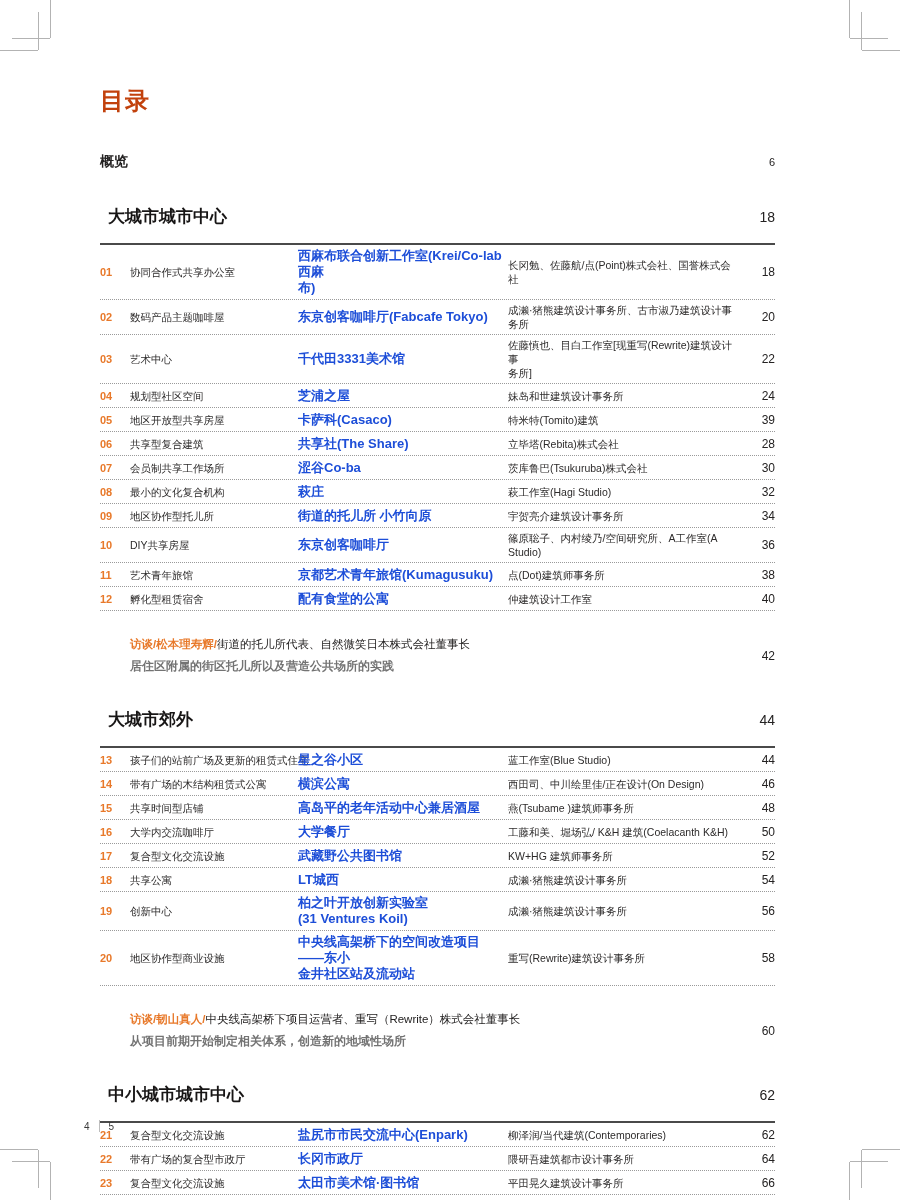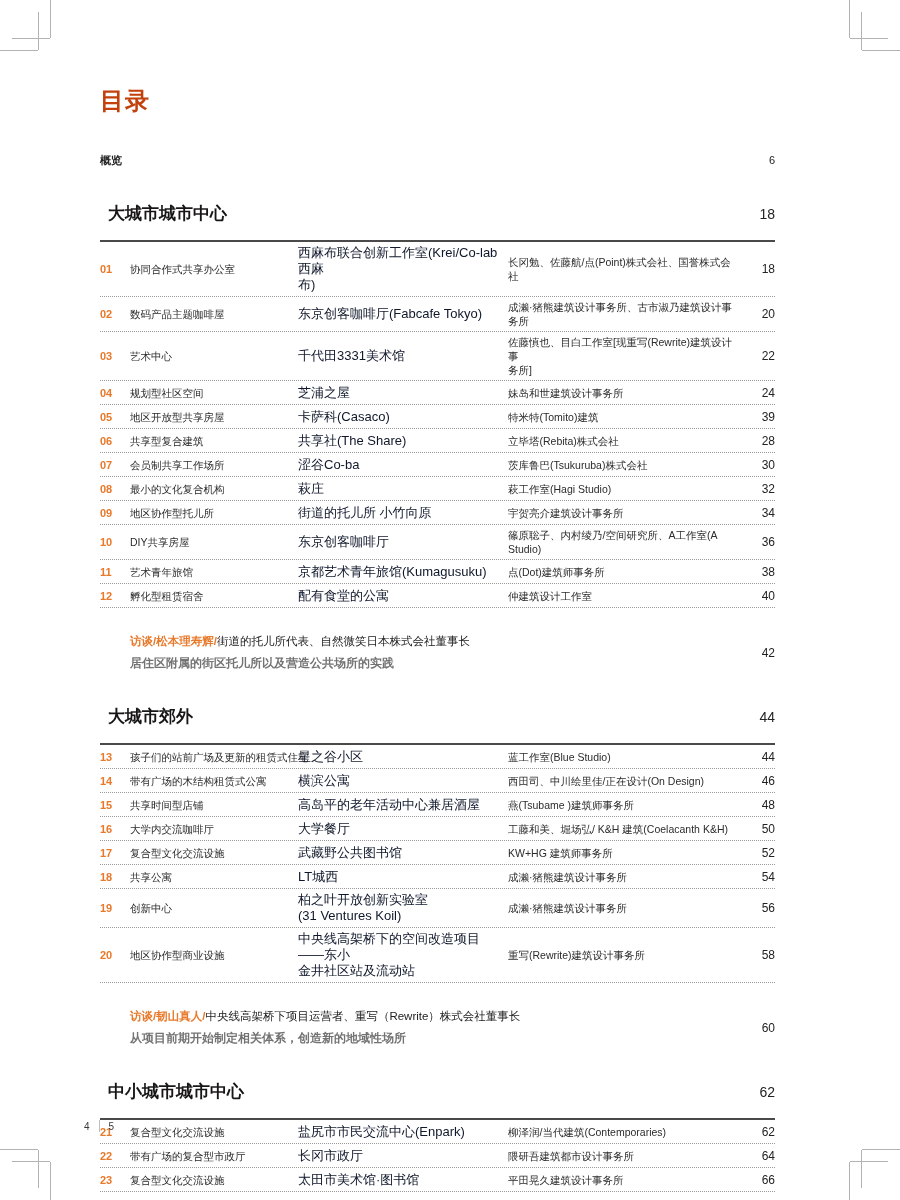--- a/index.html
+++ b/index.html
@@ -7,33 +7,33 @@
     width:900px;height:1200px;position:relative;background:#ffffff;
     font-family:"Liberation Sans","DejaVu Sans",sans-serif;
     color:#1e1c1c;overflow:hidden;
   }
   
   .mark{position:absolute;background:#b3b3b3;}
   
   .page{position:absolute;left:100px;top:90px;width:675px;}
   h1.doc-title{font-size:24px;font-weight:bold;margin:0;line-height:21px;color:#c2410c;letter-spacing:1px;}
   .overview{display:flex;justify-content:space-between;align-items:baseline;margin-top:42px;}
-  .overview .ov-label{font-size:11px;font-weight:bold;color:#242222;}
+  .overview .ov-label{font-size:14px;font-weight:bold;color:#242222;}
   .overview .ov-page{font-size:11px;color:#242222;}
   
   .toc-section{margin-top:26px;}
   .sec-head{display:flex;justify-content:space-between;align-items:baseline;
     border-bottom:2px solid #4a4a4a;padding-bottom:6px;}
   .sec-title{font-size:17px;font-weight:bold;margin:8px;line-height:24px;color:#171515;}
   .sec-page{font-size:14px;color:#242222;}
   
   .row{display:flex;align-items:center;border-bottom:1px dotted #9a9a9a;padding:3px 0;min-height:17px;}
   .c-num{width:30px;flex:0 0 30px;font-size:11px;font-weight:bold;color:#e8792a;line-height:14px;}
   .c-cat{width:168px;flex:0 0 168px;font-size:10.5px;color:#2d2b2b;line-height:14px;white-space:nowrap;}
-  .c-title{width:210px;flex:0 0 210px;font-size:13px;font-weight:normal;color:#0f172a;line-height:16px;white-space:pre-line;padding-right:6px;box-sizing:border-box;}
+  .c-title{width:210px;flex:0 0 210px;font-size:13px;font-weight:bold;color:#1d4ed8;line-height:16px;white-space:pre-line;padding-right:6px;box-sizing:border-box;}
   .c-arch{flex:1 1 auto;font-size:10.5px;color:#2d2b2b;line-height:14px;white-space:pre-line;padding-right:6px;}
   .c-page{width:30px;flex:0 0 30px;text-align:right;font-size:12px;color:#242222;}
   
   .interview{display:flex;align-items:center;margin-top:26px;margin-bottom:6px;}
   .iv-text{flex:1 1 auto;padding-left:30px;}
   .iv-line1{font-size:11.5px;line-height:15px;color:#242222;}
   .iv-prefix{color:#e8792a;font-weight:bold;}
   .iv-line2{font-size:12px;font-weight:bold;line-height:15px;margin-top:7px;color:#737373;}
   
   .footer{position:absolute;left:84px;top:1120px;display:flex;align-items:center;font-size:10px;color:#3a3a3a;}

